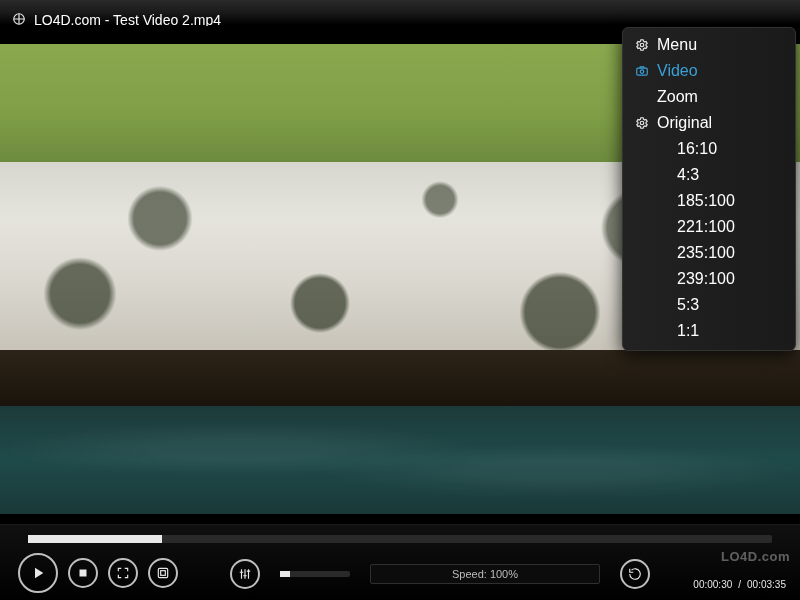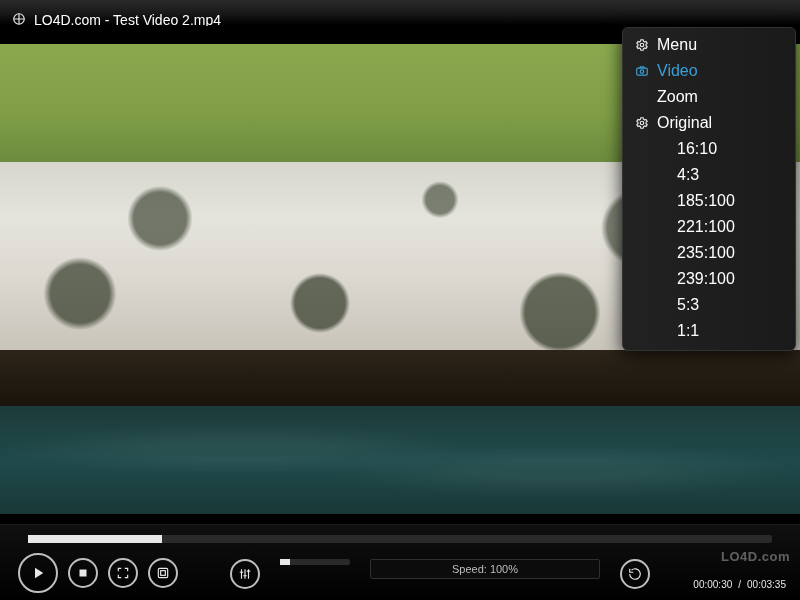--- a/index.html
+++ b/index.html
@@ -90,21 +90,21 @@
     .btnrow { position: absolute; left: 18px; top: 28px; display: flex; align-items: center; gap: 10px; }
     .cbtn {
       width: 30px; height: 30px; border: 2px solid #bfbfbf; border-radius: 50%;
       display: inline-flex; align-items: center; justify-content: center;
       color: #e8e8e8; background: transparent;
     }
     .cbtn.big { width: 40px; height: 40px; }
     .cbtn svg { width: 14px; height: 14px; }
     .cbtn.big svg { width: 18px; height: 18px; }
 
-    .midrow { position: absolute; left: 230px; top: 34px; display: flex; align-items: flex-start; gap: 20px; }
+    .midrow { position: absolute; left: 230px; top: 34px; display: flex; align-items: center; gap: 20px; }
     .vol-track {
       width: 70px; height: 6px; background: #2a2a2a; border-radius: 2px; position: relative;
     }
     .vol-fill {
       position: absolute; left:0; top:0; bottom:0; width: 14%; background: #e8e8e8;
     }
     .speed-box {
       width: 230px; height: 20px; border: 1px solid #2f2f2f; border-radius: 2px;
       display: flex; align-items: center; justify-content: center;
       font-size: 11px; color: #bdbdbd; background: #0c0c0c;

